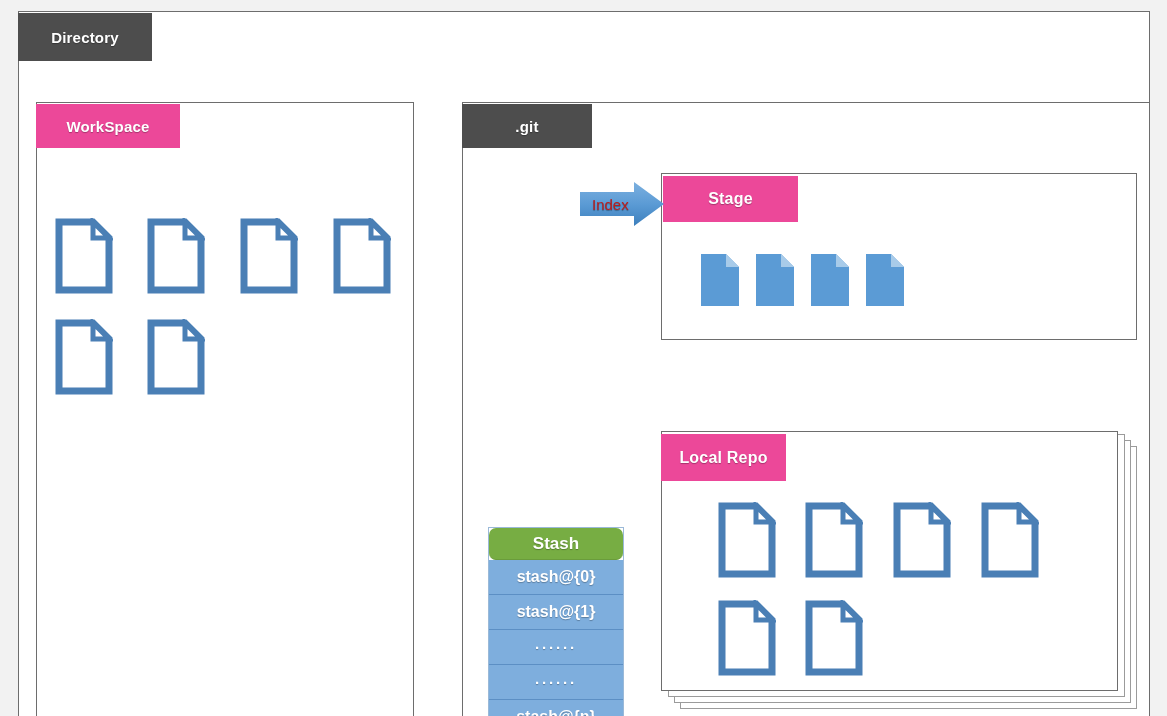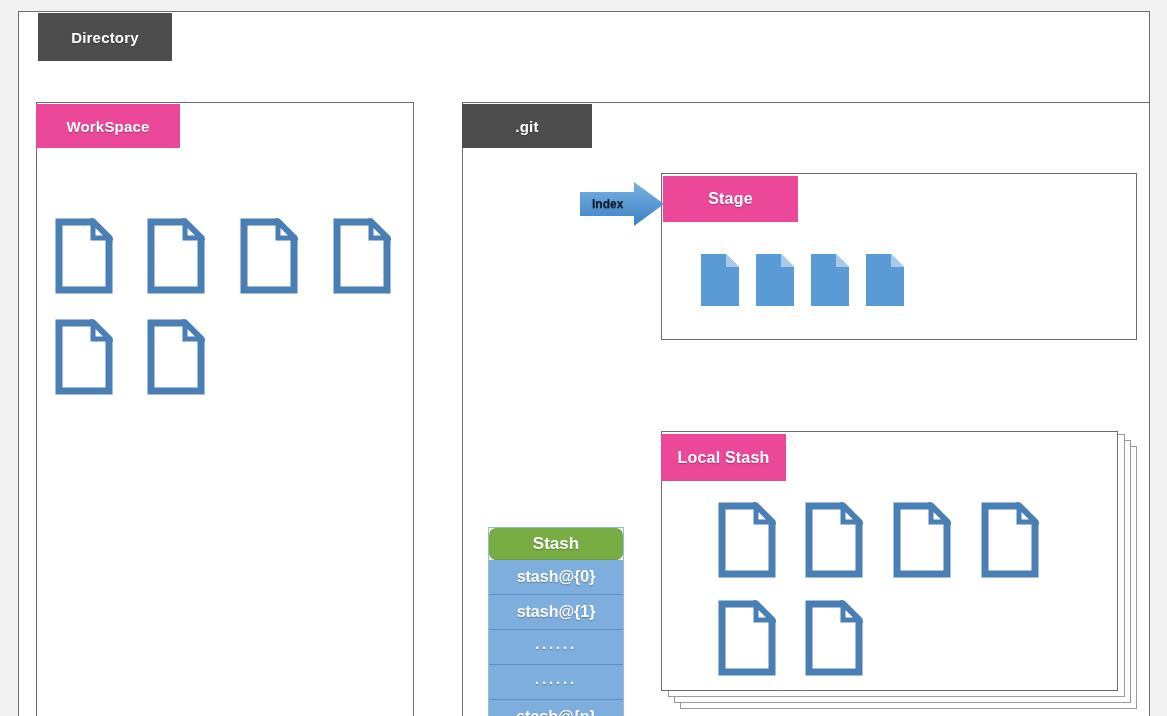--- a/index.html
+++ b/index.html
@@ -52,23 +52,23 @@
     position: absolute;
     left: 0;
     top: 0;
     width: 100%;
     height: 100%;
     display: flex;
     align-items: center;
     justify-content: flex-start;
     padding-left: 12px;
     box-sizing: border-box;
-    font-weight: bold;
-    font-size: 12px;
-    color: #0f172a;
+    font-weight: normal;
+    font-size: 15px;
+    color: #b91c1c;
     text-shadow: 0 1px 1px rgba(0,0,0,0.35);
     pointer-events: none;
   }
 
   
   .doc {
     position: absolute;
   }
   .doc svg { display: block; }
 
@@ -109,21 +109,21 @@
     box-sizing: border-box;
   }
 </style>
 </head>
 <body>
 
 <div id="canvas">
 
   <div class="box" style="left:18px; top:11px; width:1132px; height:760px;"></div>
 
-  <div class="tab dark" style="left:18px; top:13px; width:134px; height:48px; font-size:15px;margin-left:20px;">
+  <div class="tab dark" style="left:18px; top:13px; width:134px; height:48px; font-size:15px;">
     <span>Directory</span>
   </div>
 
   <div class="box" style="left:36px; top:102px; width:378px; height:640px;"></div>
 
   <div class="tab green" style="left:36px; top:104px; width:144px; height:44px; font-size:15px;">
     <span>WorkSpace</span>
   </div>
 
   <div class="doc" style="left:55px; top:218px;">
@@ -215,21 +215,21 @@
     </svg>
   </div>
 
   <div class="stack-layer" style="left:680px; top:446px; width:457px; height:263px;"></div>
   <div class="stack-layer" style="left:674px; top:440px; width:457px; height:263px;"></div>
   <div class="stack-layer" style="left:668px; top:434px; width:457px; height:263px;"></div>
 
   <div class="box" style="left:661px; top:431px; width:457px; height:260px;"></div>
 
   <div class="tab green" style="left:661px; top:434px; width:125px; height:47px; font-size:16px;">
-    <span>Local Stash</span>
+    <span>Local Repo</span>
   </div>
 
 
   <div class="doc" style="left:718px; top:502px;">
     <svg width="58" height="76" viewBox="0 0 58 76">
       <path d="M4 4 H38 L54 20 V72 H4 Z" fill="#ffffff" stroke="#4a7fb5" stroke-width="7" stroke-linejoin="miter"></path>
       <path d="M38 4 L54 20 H38 Z" fill="#ffffff" stroke="#4a7fb5" stroke-width="5"></path>
     </svg>
   </div>
   <div class="doc" style="left:805px; top:502px;">

